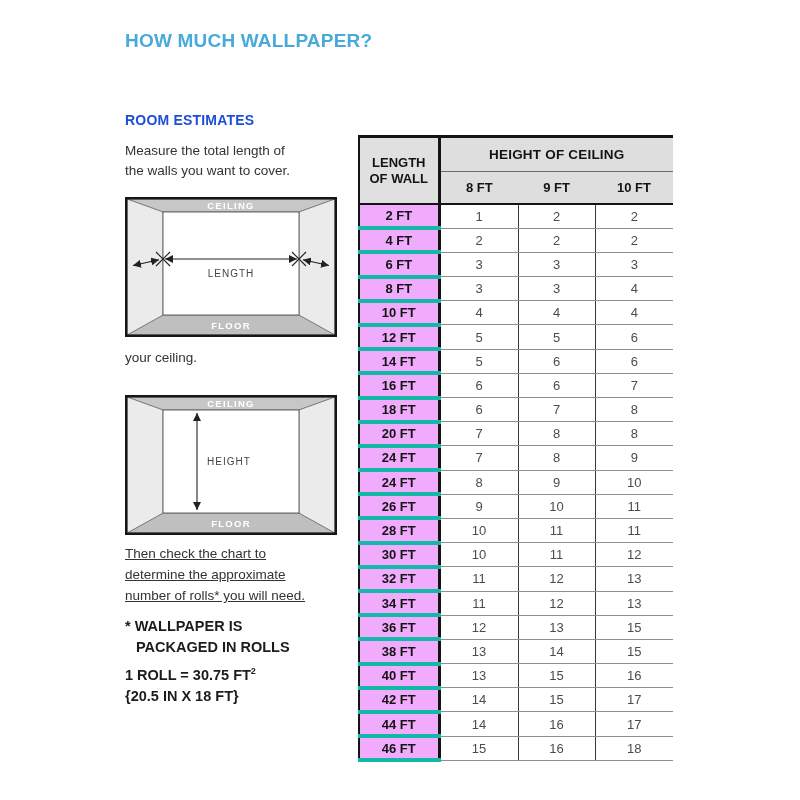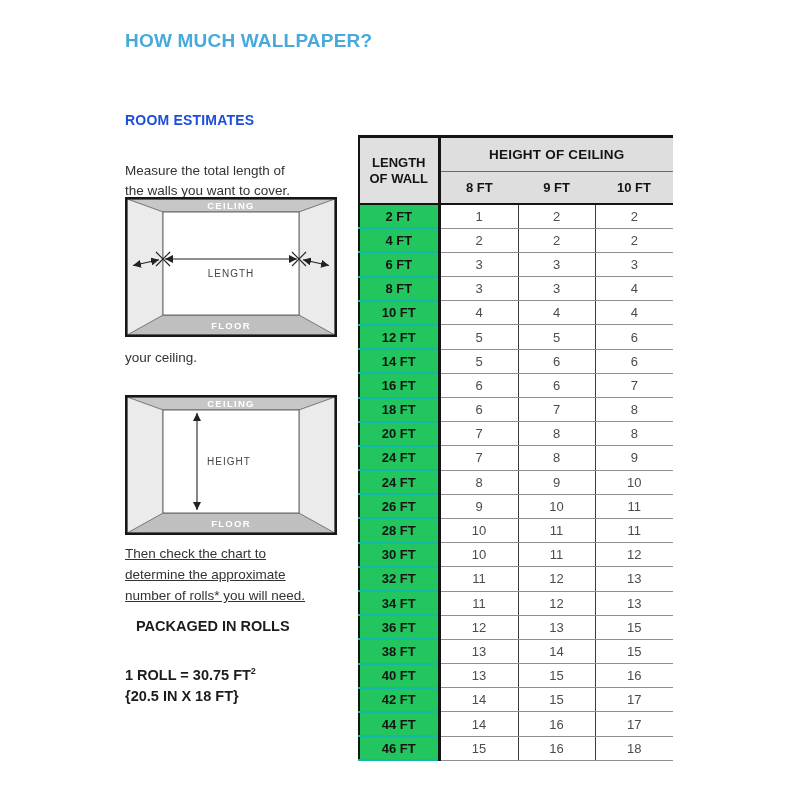--- a/index.html
+++ b/index.html
@@ -10,21 +10,21 @@
   .abs{position:absolute;}
   .page-title{
     left:125px;top:30px;font-size:19px;font-weight:bold;color:#47AADB;letter-spacing:0.2px;
   }
   .section-heading{
     font-size:14px;font-weight:bold;color:#1d4ed8;letter-spacing:0.2px;
   }
   .left-heading{left:125px;top:112px;}
   .table-heading{left:358px;top:112px;width:314px;text-align:center;margin-top:20px;}
   .body-text{left:125px;width:230px;font-size:13.5px;line-height:20px;color:#333;}
-  .step1{top:141px;margin-top:20px;}
+  .step1{top:141px;}
   .step2{top:348px;}
   .step3{top:543px;line-height:21px;text-decoration:underline;}
   .note-bold{left:125px;top:616px;font-size:14.5px;font-weight:bold;color:#1c1c1c;line-height:21px;}
   .note-bold .hang{padding-left:11px;text-indent:-11px;}
   .roll-spec{left:125px;top:661px;font-size:14.5px;font-weight:bold;color:#1c1c1c;line-height:21px;}
   .roll-spec sup{font-size:9px;}
   .diagram{left:125px;width:212px;height:140px;}
   .diagram1{top:197px;}
   .diagram2{top:395px;}
 
@@ -42,21 +42,21 @@
   }
   th.group{
     background:#DEDEDE;border-bottom:1px solid #6a6a6a;font-size:13.5px;font-weight:bold;color:#141414;
     height:33px;letter-spacing:0.2px;
   }
   th.sub{
     background:#DEDEDE;border-bottom:2px solid #141414;font-size:13px;font-weight:bold;color:#141414;
     height:31px;
   }
   td.rowlabel{
-    background:#22c55e;border-right:3px solid #141414;border-bottom:2px solid #14b8a6;
+    background:#f0abfc;border-right:3px solid #141414;border-bottom:4px solid #14b8a6;
     font-weight:bold;color:#141414;
   }
   td.val{border-bottom:1px solid #8f8f8f;color:#4c4c4c;}
   td.val.divider{border-right:1px solid #3a3a3a;}
   tr.data-row{height:24.2px;}
 
   
   .svg-band-label{fill:#ffffff;font-size:9.5px;font-weight:bold;letter-spacing:1.3px;font-family:"Liberation Sans",sans-serif;}
   .svg-measure-label{fill:#444;font-size:10px;letter-spacing:1px;font-family:"Liberation Sans",sans-serif;}
 </style>
@@ -122,20 +122,21 @@
   <text x="82" y="70" text-anchor="start" class="svg-measure-label">HEIGHT</text>
 </svg>
 
 <div class="abs body-text step3">
   <div>Then check the chart to</div>
   <div>determine the approximate</div>
   <div>number of rolls* you will need.</div>
 </div>
 
 <div class="abs note-bold">
+  <div class="hang">* WALLPAPER IS</div>
   <div style="padding-left:11px;">PACKAGED IN ROLLS</div>
 </div>
 
 <div class="abs roll-spec">
   <div><span>1 ROLL = 30.75 FT</span><sup>2</sup></div>
   <div>{20.5 IN X 18 FT}</div>
 </div>
 
 <div class="abs section-heading table-heading">NUMBER OF ROLLS* NEEDED</div>
 

